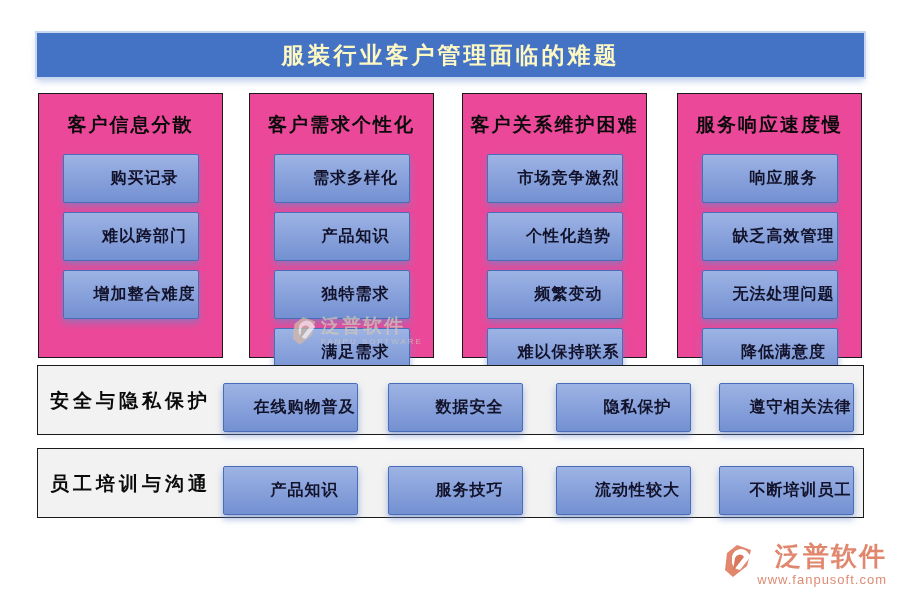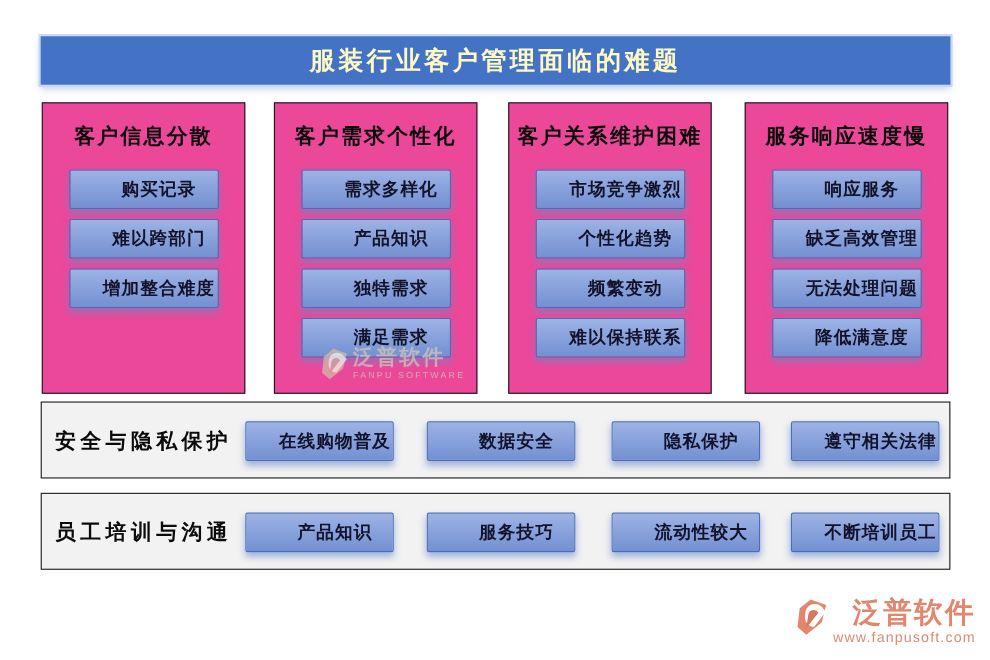--- a/index.html
+++ b/index.html
@@ -22,21 +22,21 @@
     position:absolute;top:93px;width:185px;height:265px;
     background:#ec4899;border:1px solid #1a1a1a;box-sizing:border-box;
     display:flex;flex-direction:column;align-items:center;
   }
   .col-header{
     margin-top:14px;height:34px;line-height:34px;
     font-size:19px;font-weight:bold;color:#0b0b0b;letter-spacing:2px;white-space:nowrap;
   }
   .chips{margin-top:12px;display:flex;flex-direction:column;gap:9px;}
   .chip{
-    width:136px;height:36px;box-sizing:border-box;
+    width:136px;height:49px;box-sizing:border-box;
     display:flex;align-items:center;justify-content:center;
     background:linear-gradient(180deg,#9db3e4 0%,#8aa3dc 45%,#7390d1 100%);
     border:1px solid #4a6db9;border-radius:2px;
     box-shadow:0 4px 7px rgba(105,135,200,.6);
     font-size:16px;font-weight:bold;color:#12122a;letter-spacing:1px;white-space:nowrap;
     cursor:pointer;
     padding-left:28px;
   }
   
   .row-panel{

